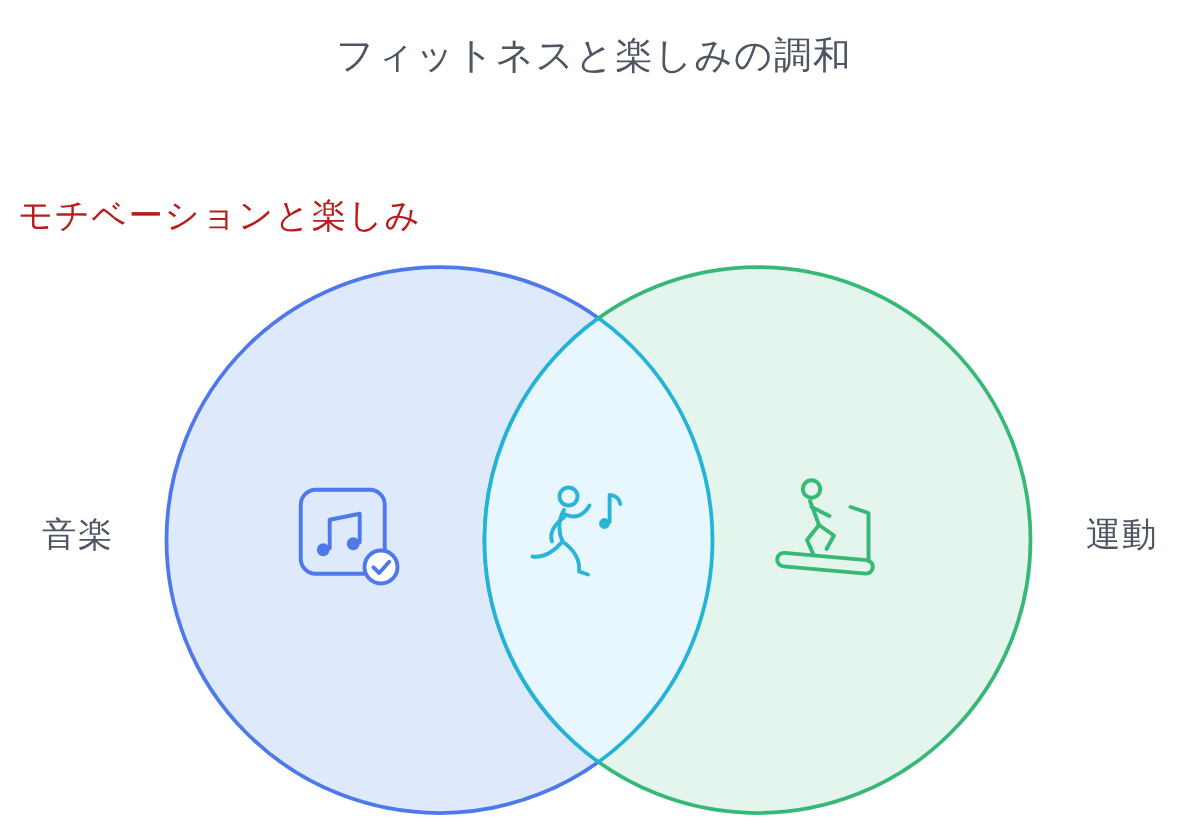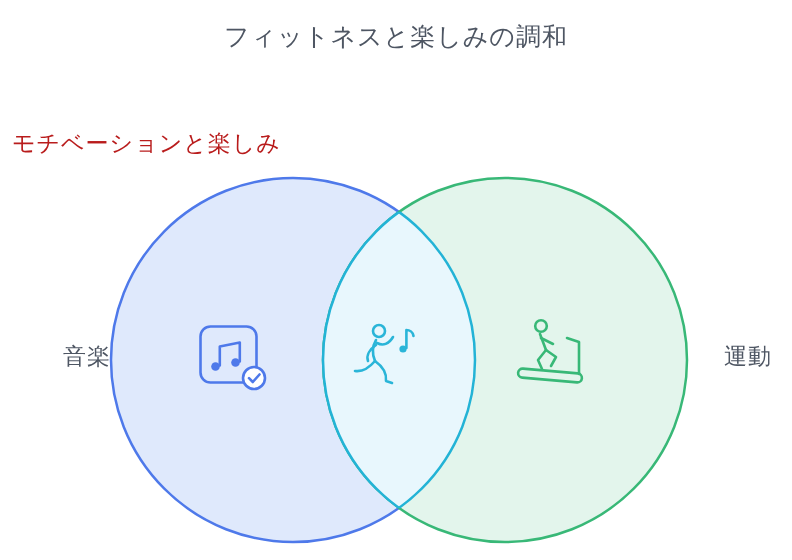--- a/index.html
+++ b/index.html
@@ -37,21 +37,21 @@
     color: #b91c1c;
     letter-spacing: 1px;
   }
   .side-label {
     position: absolute;
     top: 341px;
     font-size: 23px;
     color: #4e5663;
     letter-spacing: 1px;
   }
-  .label-left  { left: 28px; margin-left: 35px; }
+  .label-left  { left: 28px; }
   .label-right { right: 20px; }
   svg.venn {
     position: absolute;
     left: 0;
     top: 0;
   }
 </style>
 </head>
 <body>
 

